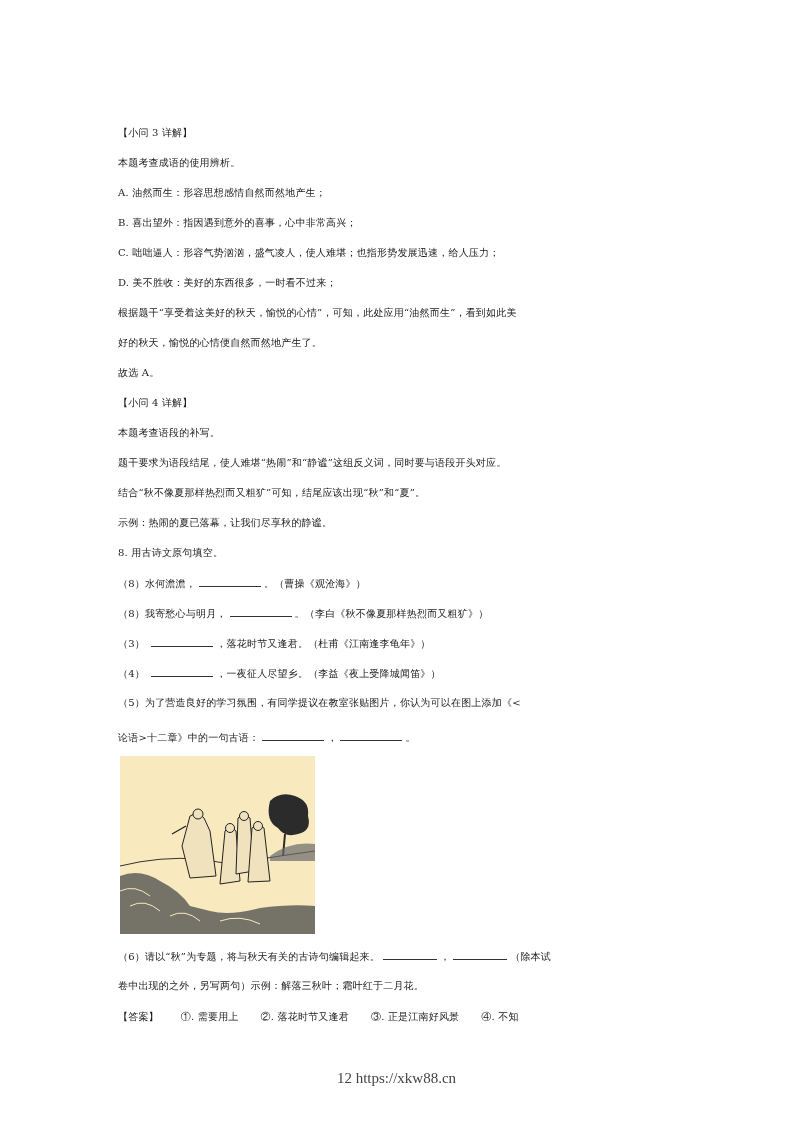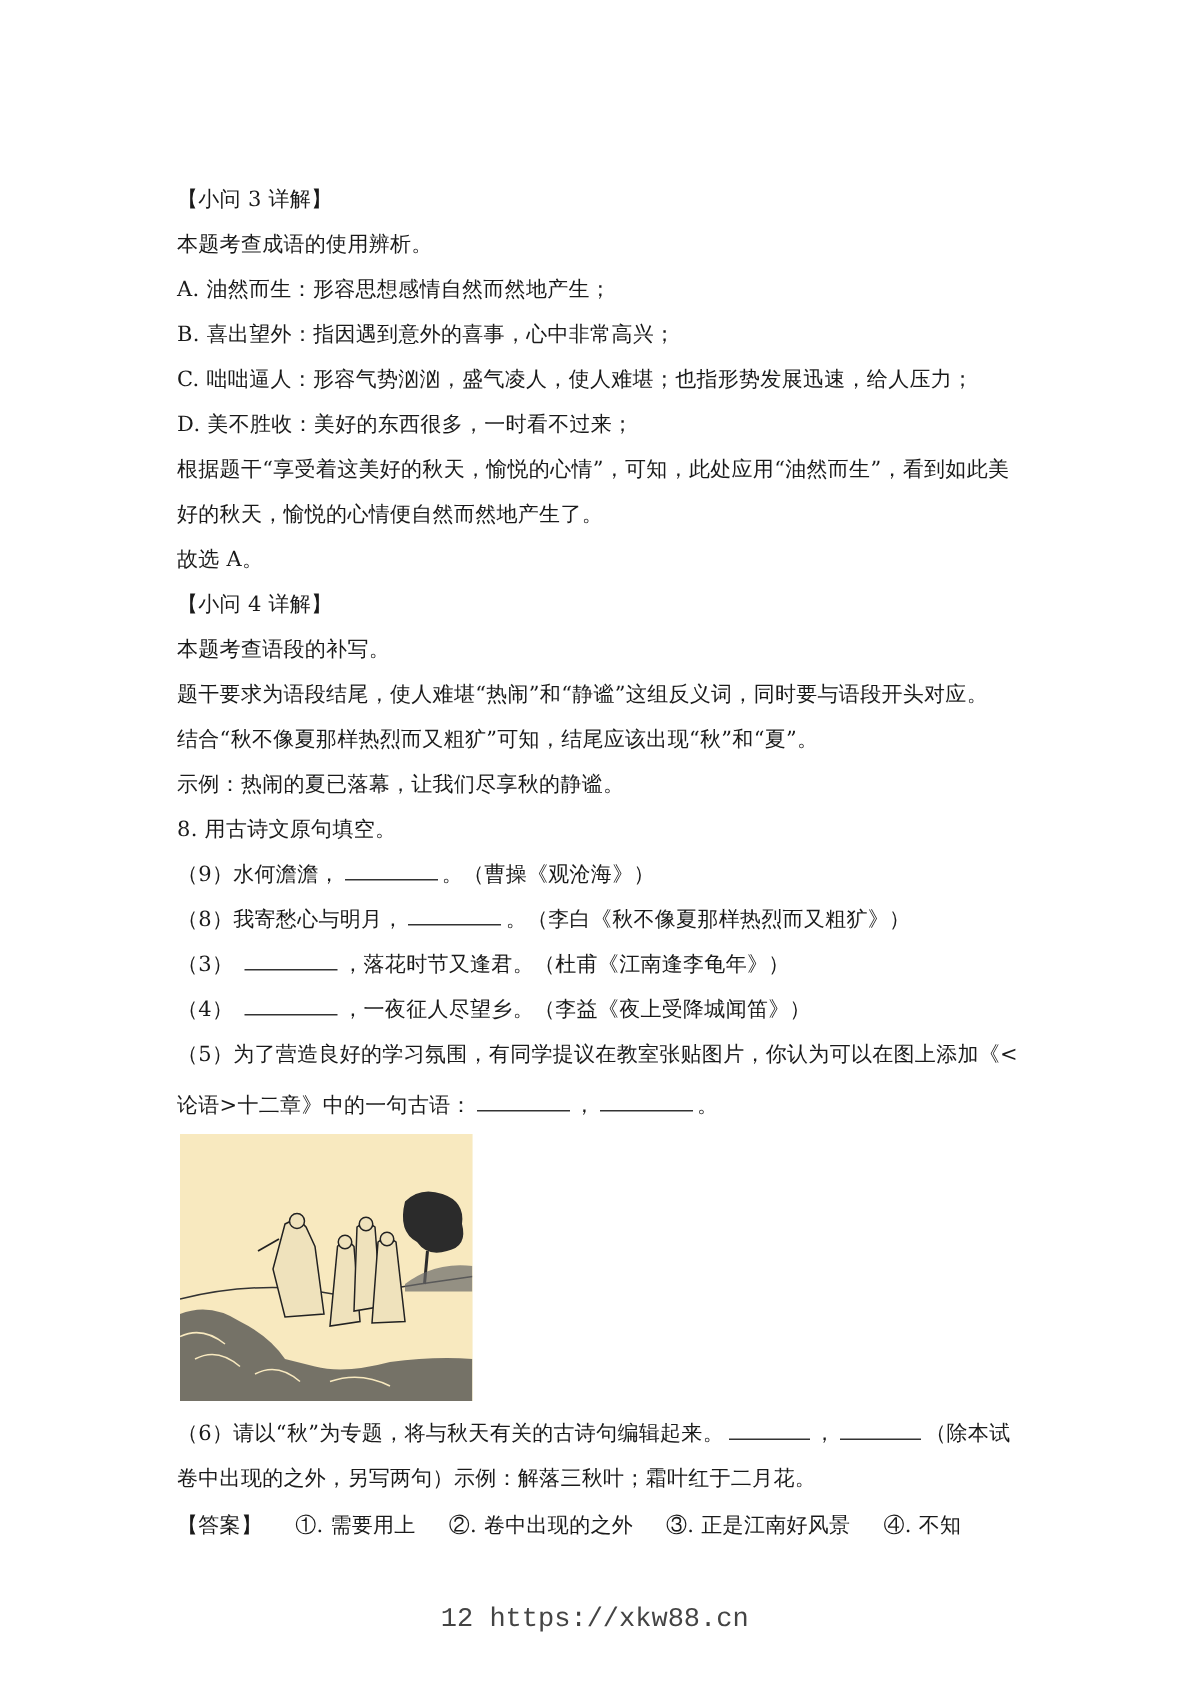--- a/index.html
+++ b/index.html
@@ -1,23 +1,23 @@
 <!DOCTYPE html>
 <html><head>
 <meta charset="utf-8">
 <style>
   html, body { margin:0; padding:0; background:#ffffff; }
   body { width:793px; height:1122px; position:relative; overflow:hidden;
          font-family:"DejaVu Serif", "Liberation Serif", serif; color:#1a1a1a; }
-  .line { position:absolute; left:118px; font-size:14px; line-height:18px; white-space:nowrap; letter-spacing:0.2px; }
+  .line { position:absolute; left:118px; font-size:10px; line-height:18px; white-space:nowrap; letter-spacing:0.2px; }
   .blank { display:inline-block; width:62px; border-bottom:1px solid #333; height:12px; vertical-align:baseline; margin:0 3px; }
   .blank.sm { width:54px; }
   .illus { position:absolute; left:120px; top:756px; width:195px; height:178px; background:#f8e9bf; overflow:hidden; }
   .footer { position:absolute; top:1070px; left:0; width:793px; text-align:center;
-            font-family:Liberation Mono, monospace; font-size:18px; color:#444; }
+            font-family:Liberation Serif, serif; font-size:15px; color:#444; }
   .ans span { margin-right:0;text-align:right; }
   .ans .gap { display:inline-block; width:22px; }
 </style>
 </head>
 <body>
 
 <div>
 
   <div class="line" style="top:124px">【小问 3 详解】</div>
   <div class="line" style="top:154px">本题考查成语的使用辨析。</div>
@@ -31,21 +31,21 @@
 
   <div class="line" style="top:394px">【小问 4 详解】</div>
   <div class="line" style="top:424px">本题考查语段的补写。</div>
   <div class="line" style="top:454px">题干要求为语段结尾，使人难堪“热闹”和“静谧”这组反义词，同时要与语段开头对应。</div>
   <div class="line" style="top:484px">结合“秋不像夏那样热烈而又粗犷”可知，结尾应该出现“秋”和“夏”。</div>
   <div class="line" style="top:514px">示例：热闹的夏已落幕，让我们尽享秋的静谧。</div>
 
   <div class="line" style="top:544px">8. 用古诗文原句填空。</div>
 
   <div class="line" style="top:574px">
-    <span>（9）水何澹澹，</span><span class="blank"></span><span>。（曹操《观沧海》）</span>
+    <span>（8）水何澹澹，</span><span class="blank"></span><span>。（曹操《观沧海》）</span>
   </div>
   <div class="line" style="top:604px">
     <span>（8）我寄愁心与明月，</span><span class="blank"></span><span>。（李白《秋不像夏那样热烈而又粗犷》）</span>
   </div>
   <div class="line" style="top:634px">
     <span>（3） </span><span class="blank"></span><span>，落花时节又逢君。（杜甫《江南逢李龟年》）</span>
   </div>
   <div class="line" style="top:664px">
     <span>（4） </span><span class="blank"></span><span>，一夜征人尽望乡。（李益《夜上受降城闻笛》）</span>
   </div>
@@ -82,17 +82,17 @@
       <path d="M0 135 Q15 128 30 140 M10 150 Q25 142 40 155 M50 160 Q65 152 80 165 M100 165 Q120 158 140 168" stroke="#f8e9bf" stroke-width="1" fill="none"></path>
     </svg>
   </div>
 
   <div class="line" style="top:947px">
     <span>（6）请以“秋”为专题，将与秋天有关的古诗句编辑起来。</span><span class="blank sm"></span><span>，</span><span class="blank sm"></span><span>（除本试</span>
   </div>
   <div class="line" style="top:977px">卷中出现的之外，另写两句）示例：解落三秋叶；霜叶红于二月花。</div>
 
   <div class="line ans" style="top:1008px">
-    <span>【答案】</span><span class="gap"></span><span>①. 需要用上</span><span class="gap"></span><span>②. 卷中出现的之外</span><span class="gap"></span><span>③. 正是江南好风景</span><span class="gap"></span><span>④. 不知</span>
+    <span>【答案】</span><span class="gap"></span><span>①. 需要用上</span><span class="gap"></span><span>②. 落花时节又逢君</span><span class="gap"></span><span>③. 正是江南好风景</span><span class="gap"></span><span>④. 不知</span>
   </div>
 
   <div class="footer">12 https://xkw88.cn</div>
 </div>
 
 </body></html>

